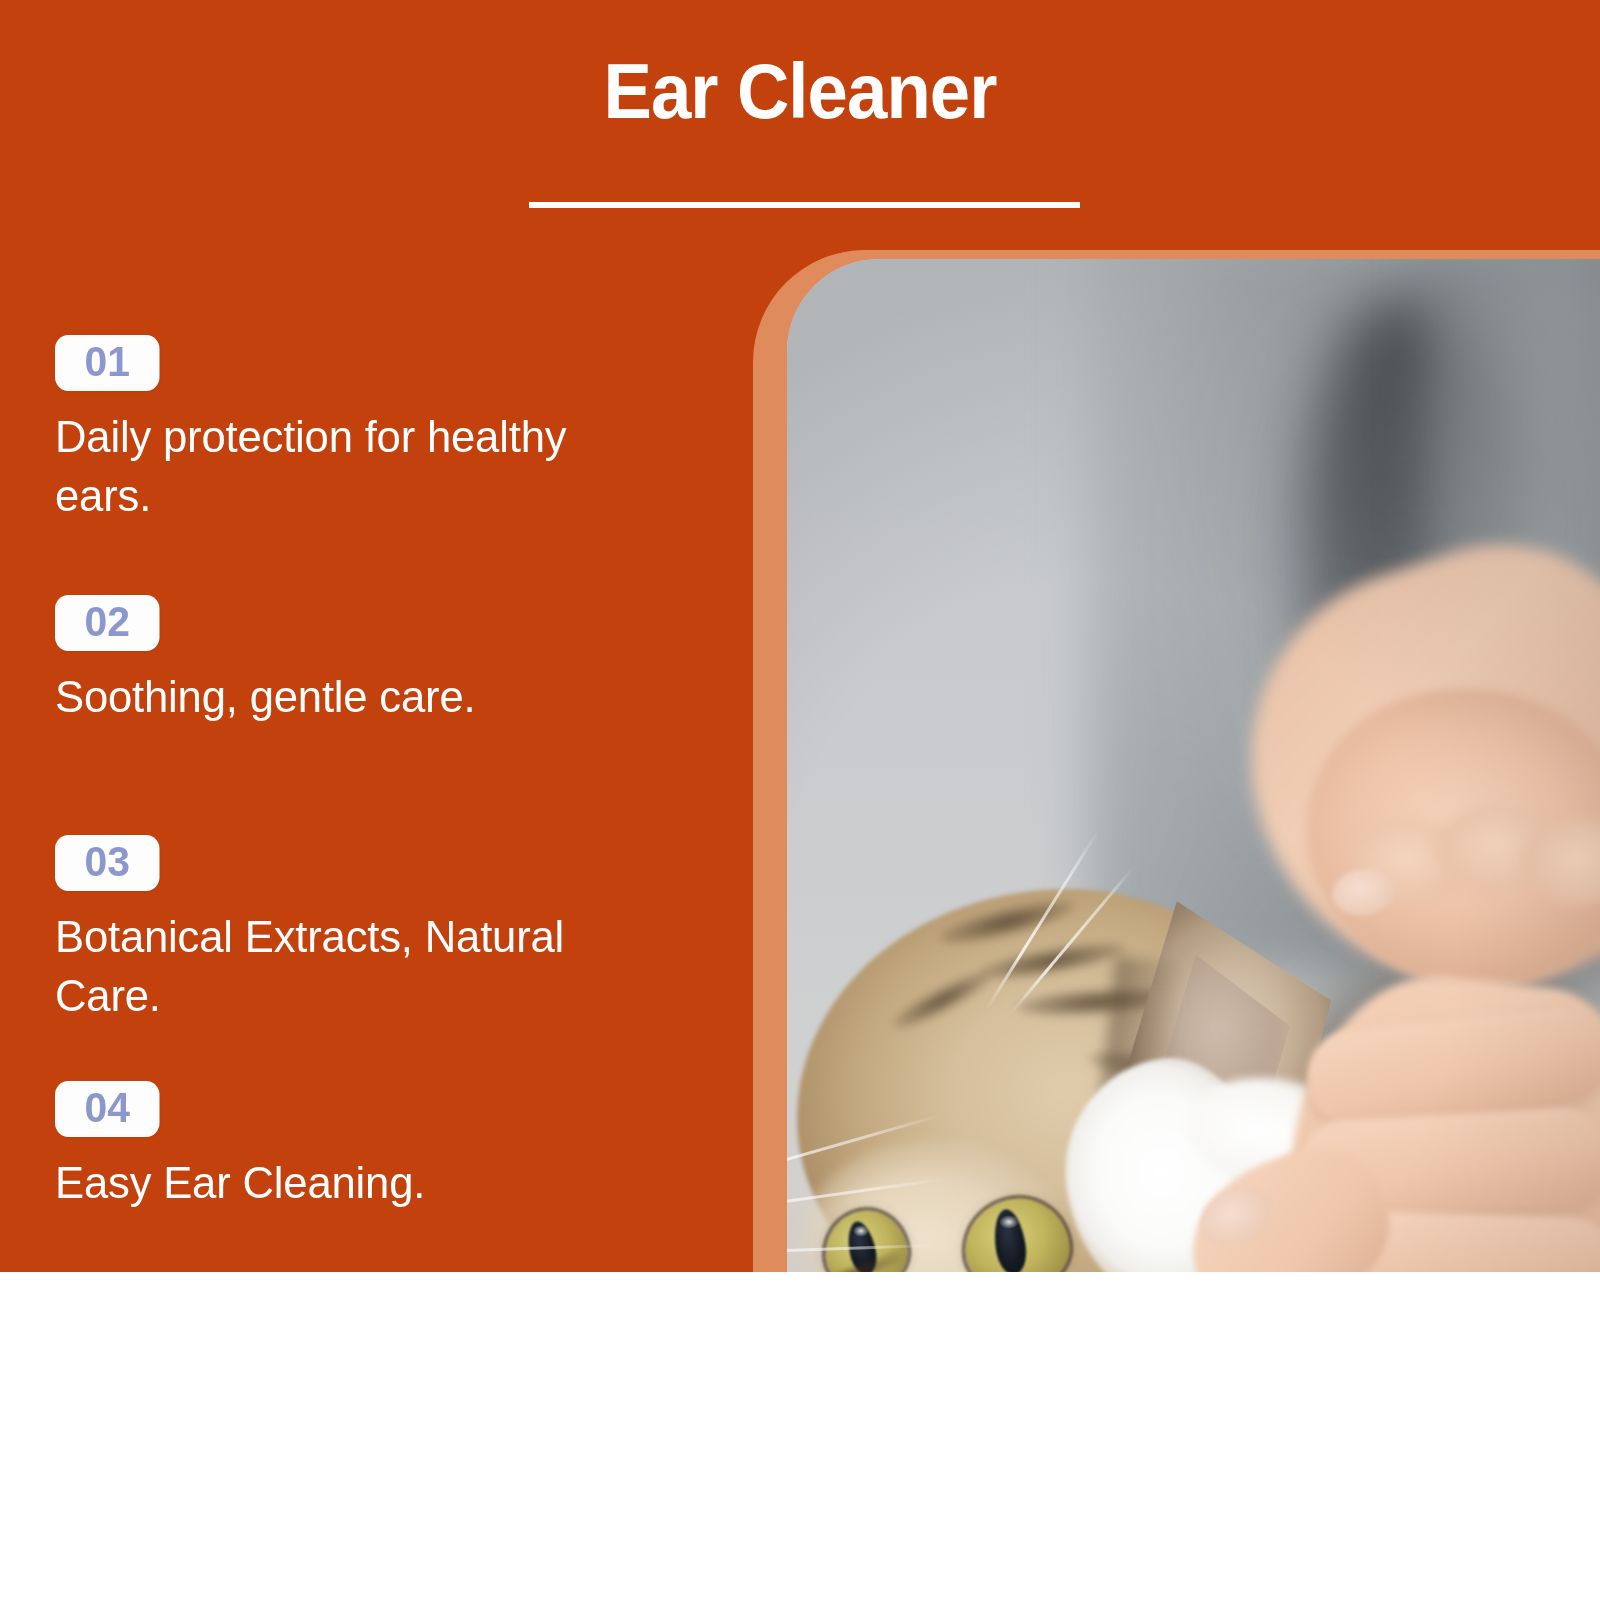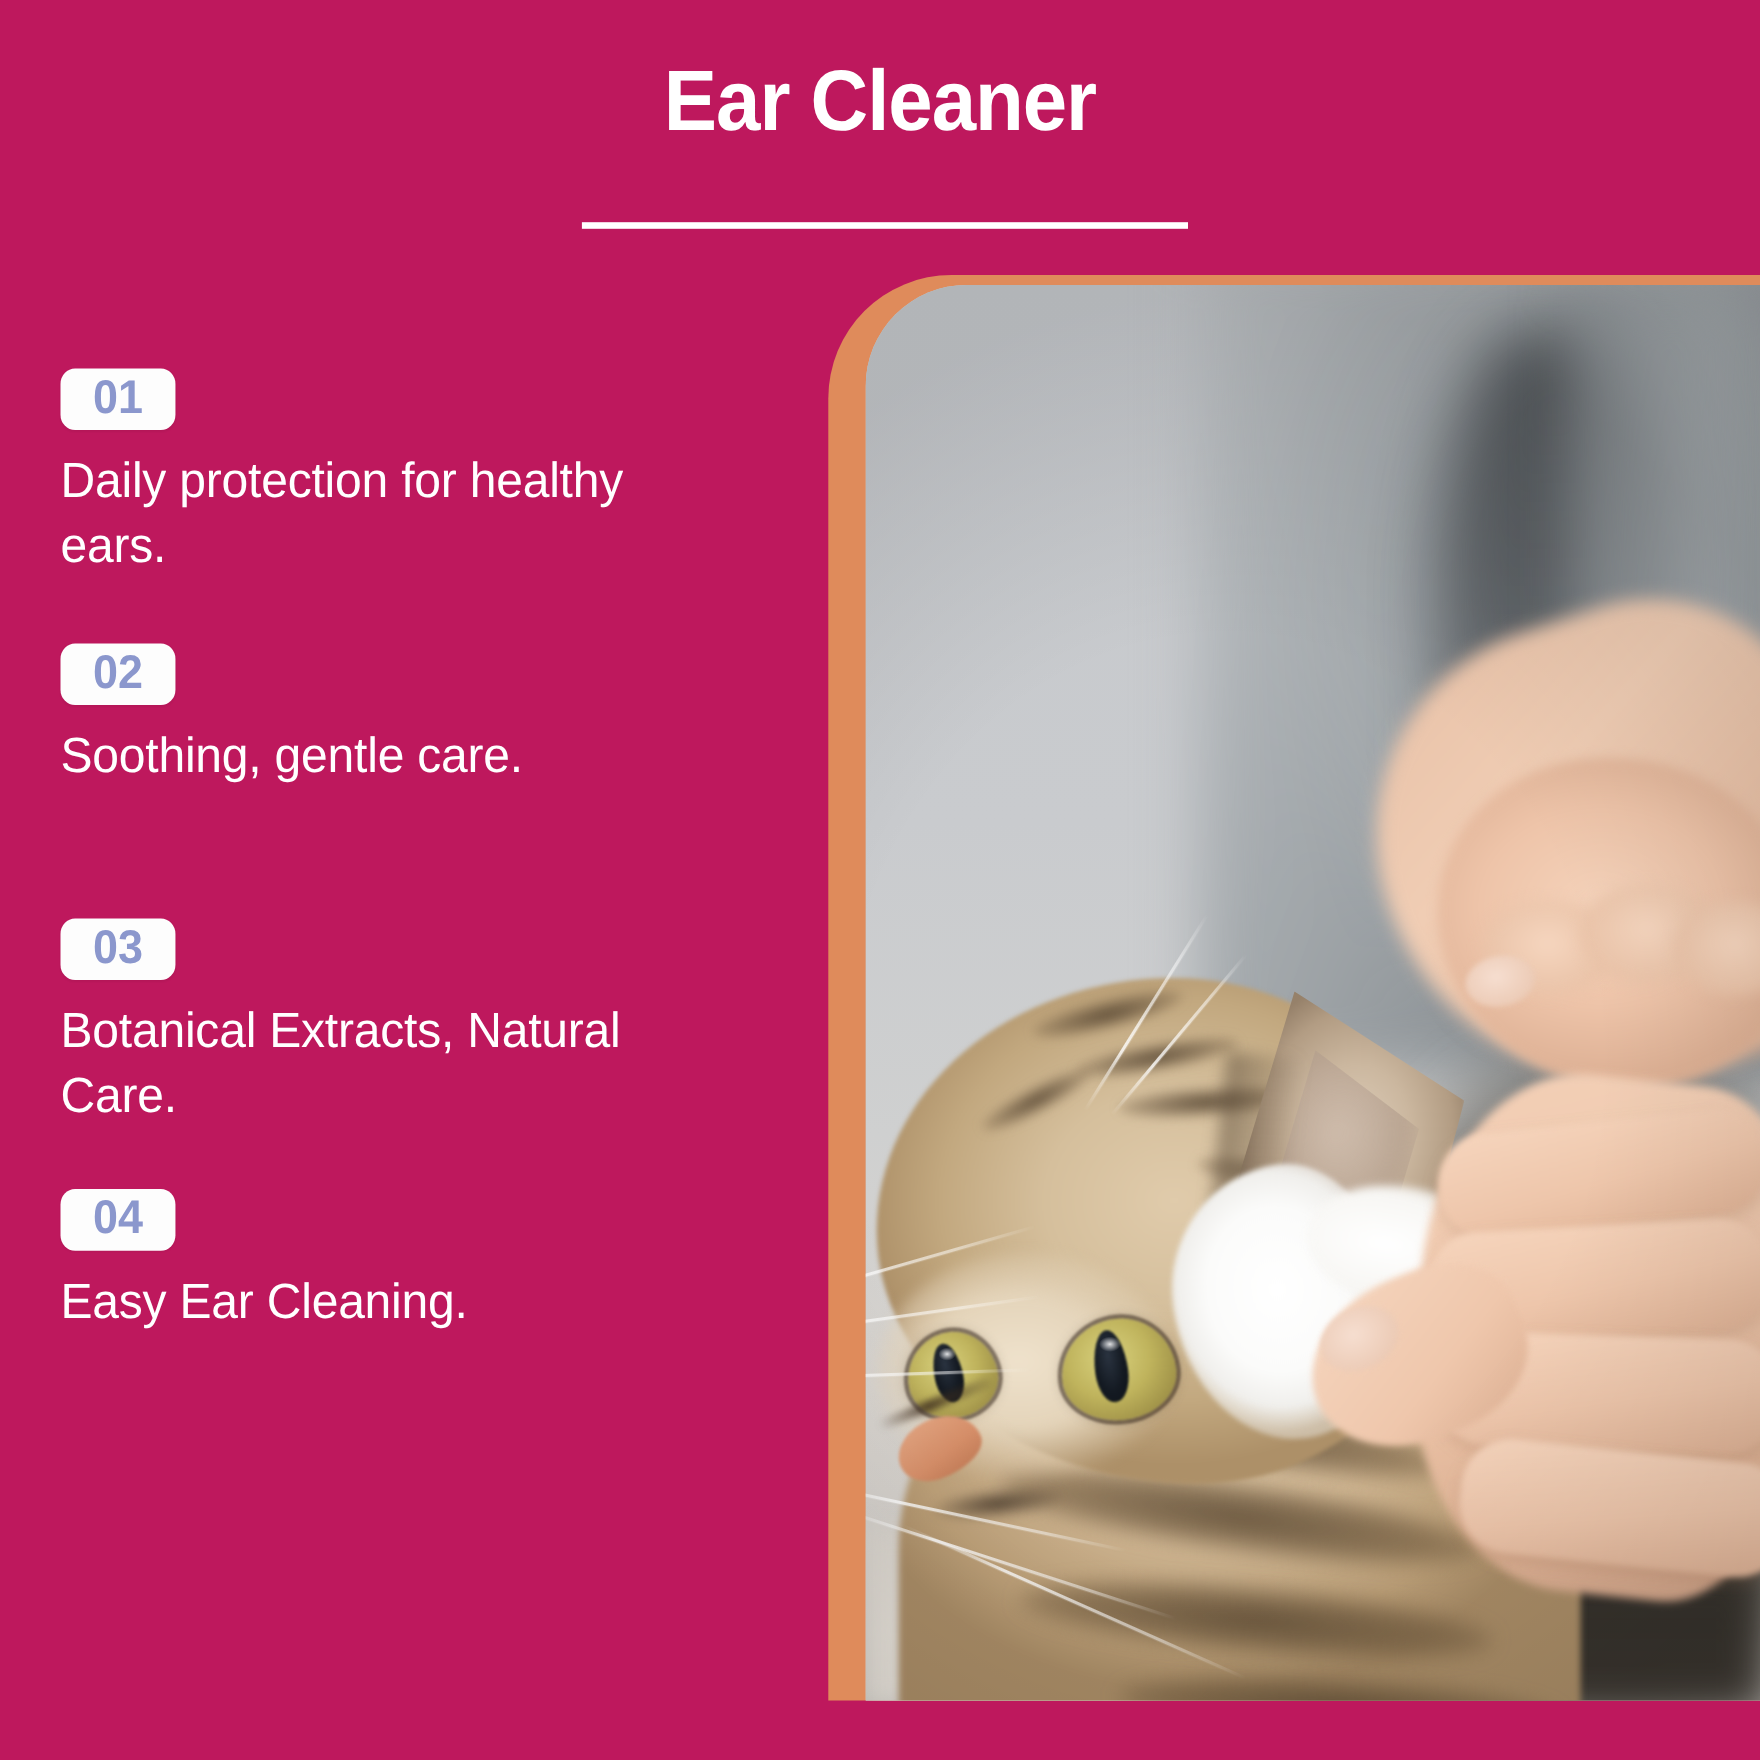--- a/index.html
+++ b/index.html
@@ -3,23 +3,23 @@
 <meta charset="utf-8">
 <style>
   html, body {
     margin: 0;
     padding: 0;
     background: #ffffff;
   }
   #poster {
     position: relative;
     width: 1600px;
-    height: 1600px;
+    height: 1272px;
     overflow: hidden;
-    background: #be185d;
+    background: #c2410c;
     font-family: "Liberation Sans", sans-serif;
     -webkit-font-smoothing: antialiased;
   }
 
   
   #header {
     position: absolute;
     top: 0; left: 0;
     width: 1600px;
     height: 250px;
@@ -49,21 +49,21 @@
 
   
   #feature-list {
     position: absolute;
     left: 55px;
     top: 335px;
     width: 640px;
   }
   .feature-item { position: absolute; left: 0; width: 640px; }
   .feature-item[data-index="0"] { top: 0px; }
-  .feature-item[data-index="1"] { top: 250px; }
+  .feature-item[data-index="1"] { top: 260px; }
   .feature-item[data-index="2"] { top: 500px; }
   .feature-item[data-index="3"] { top: 746px; }
 
   .badge {
     display: inline-block;
     min-width: 110px;
     box-sizing: border-box;
     background: #fdfdfd;
     border-radius: 14px;
     text-align: center;

